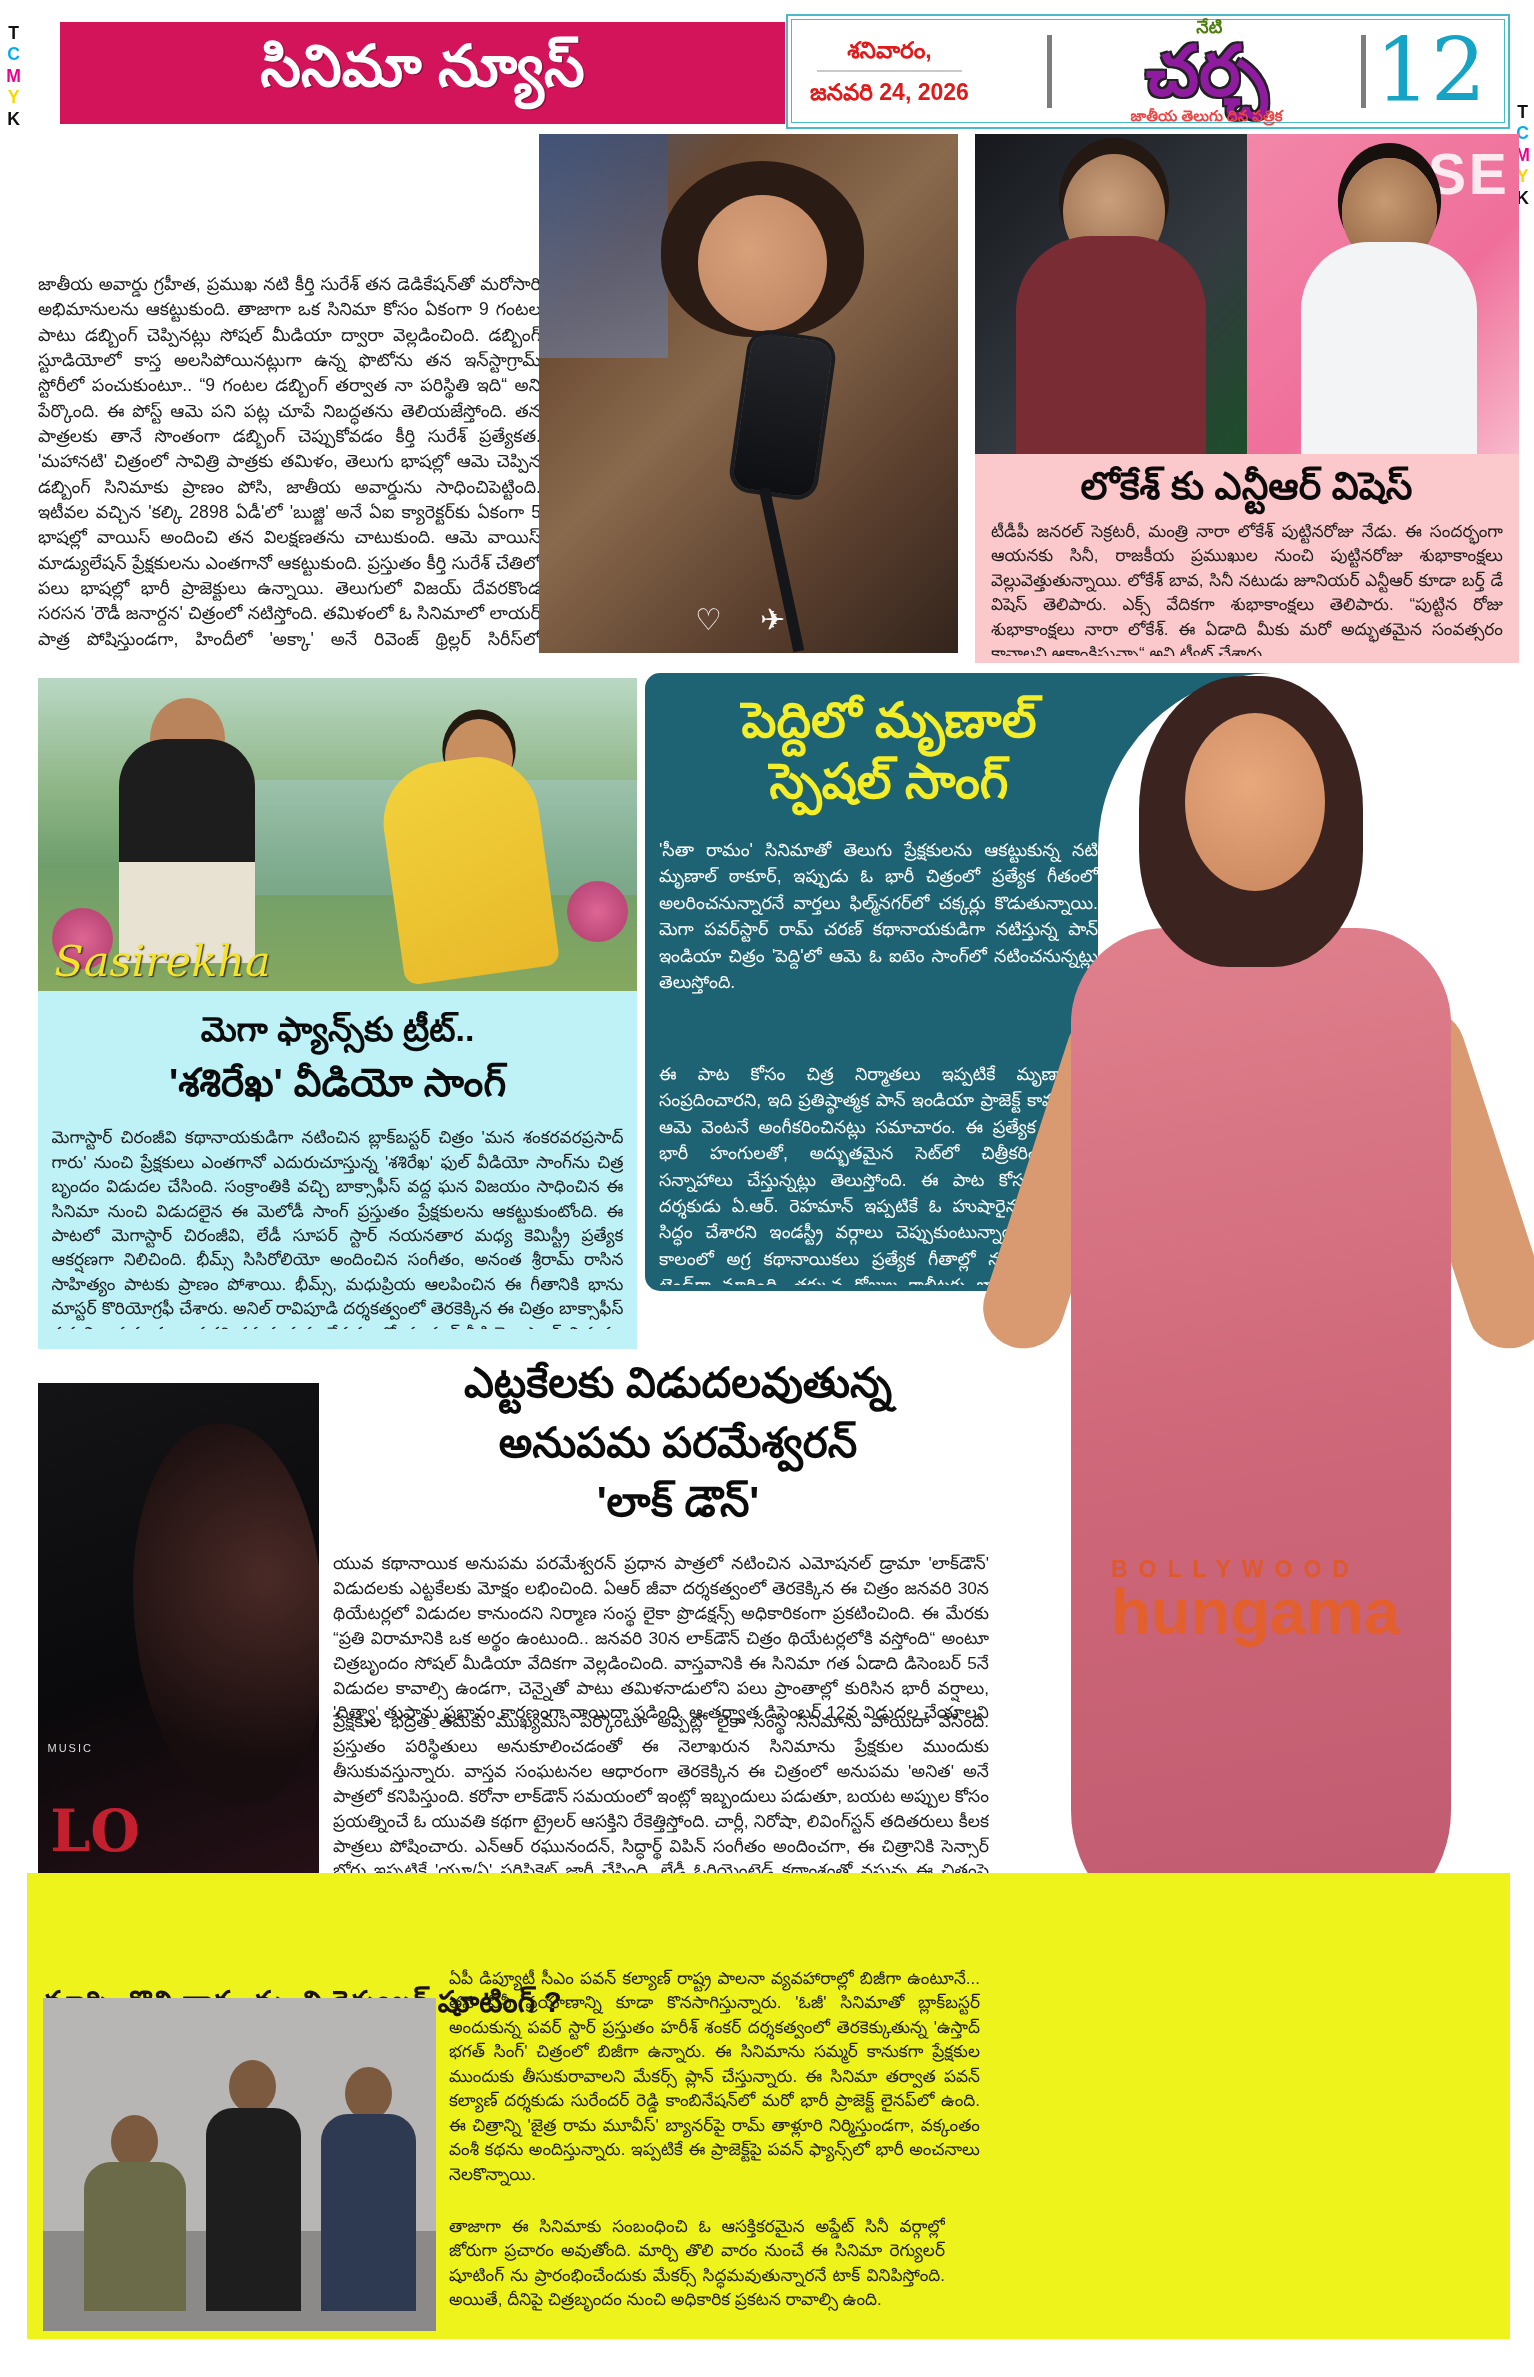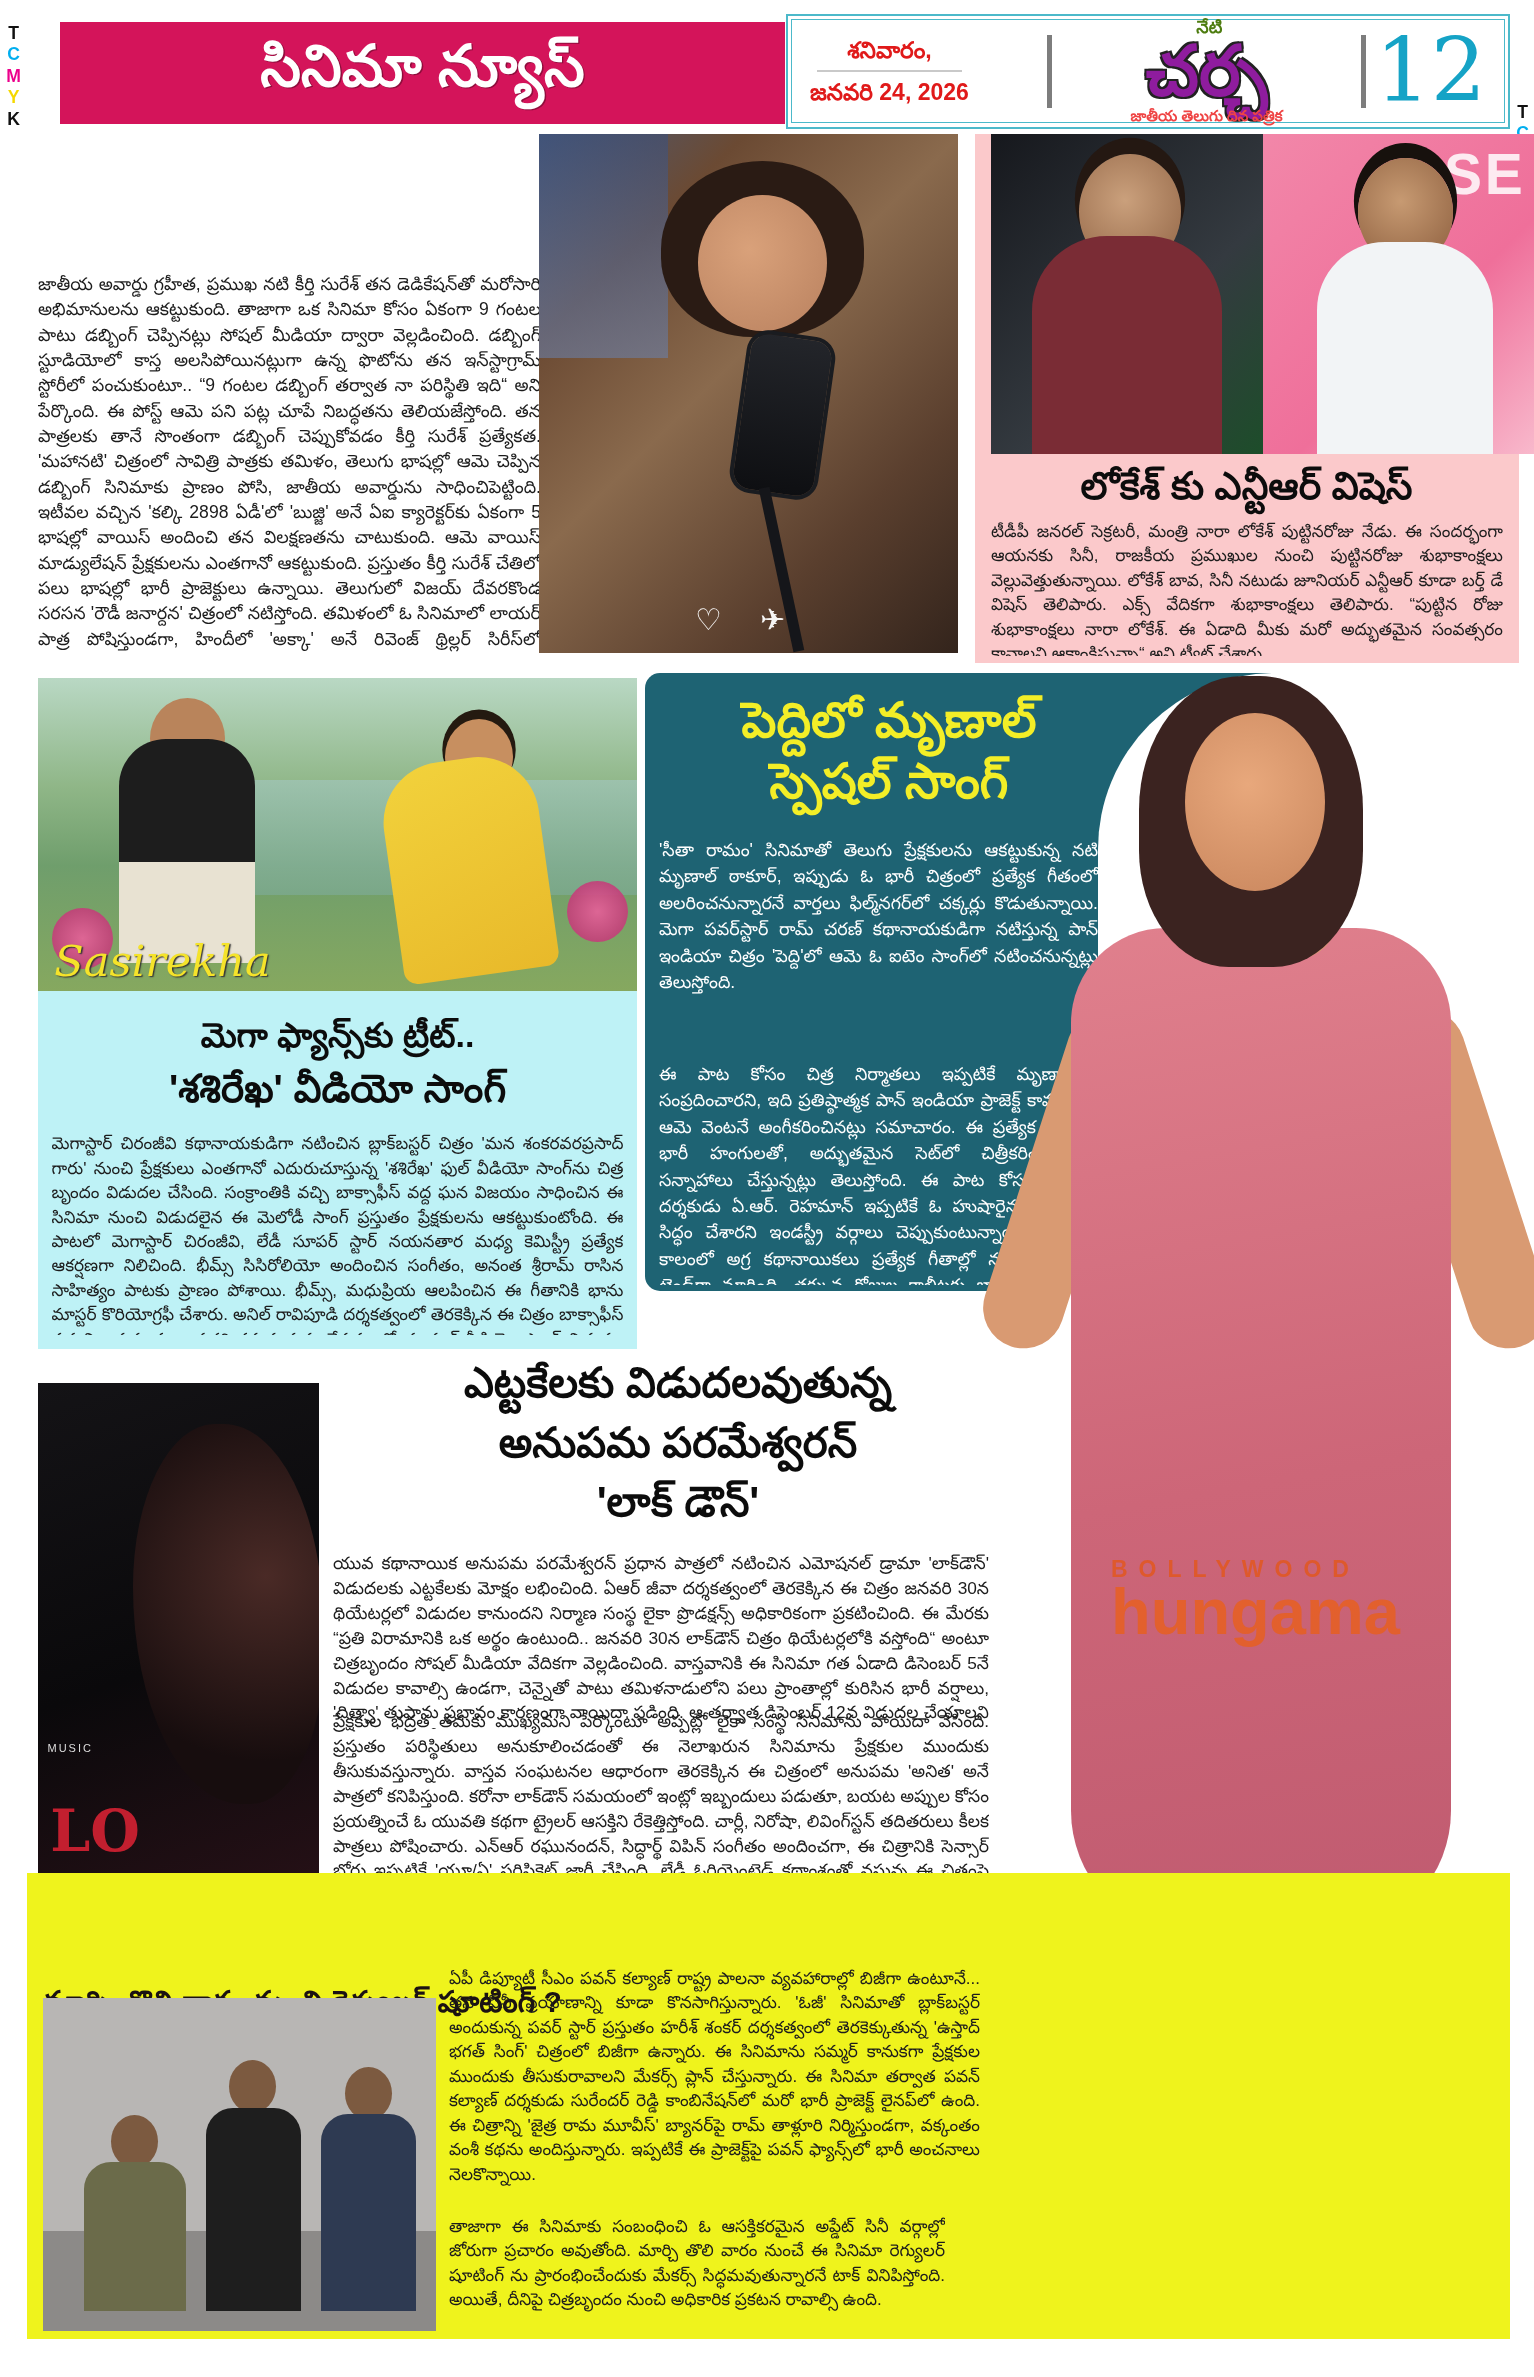--- a/index.html
+++ b/index.html
@@ -36,42 +36,42 @@
   .k-photo{left:539px;top:134px;width:419px;height:519px;
            background:linear-gradient(135deg,#4a5a78 0%,#6b4a33 22%,#8a6a4d 45%,#5a3f2e 75%,#33241c 100%);overflow:hidden;}
   .k-window{left:0;top:0;width:129px;height:224px;background:linear-gradient(#3b4f7a,#6a7fa8);opacity:.6;}
   .k-hair{left:122px;top:27px;width:203px;height:176px;background:#2a1b14;border-radius:50% 50% 45% 45%;}
   .k-face{left:159px;top:61px;width:129px;height:136px;background:radial-gradient(circle at 40% 40%,#d9a17a,#b9815f);border-radius:50%;}
   .k-mic{left:203px;top:203px;width:81px;height:156px;background:linear-gradient(#23252a,#0e0f12);border-radius:17.6px;box-shadow:0 0 0 4.1px #1a1c20;transform:rotate(8deg);}
   .k-micstand{left:237px;top:352px;width:11px;height:167px;background:#15161a;transform:rotate(-12deg);}
   .k-icons{left:156px;top:468px;display:flex;gap:38px;color:#fff;font-size:30px;opacity:.95;}
   
   .l-panel{left:975px;top:134px;width:544px;height:529px;background:#fbc9cb;}
-  .l-photo{left:8px;top:0;width:544px;height:320px;display:flex;position:absolute;overflow:hidden;padding-left:8px;}
+  .l-photo{left:0;top:0;width:544px;height:320px;display:flex;position:absolute;overflow:hidden;}
   .l-left{width:50%;height:100%;background:linear-gradient(135deg,#16181d,#343a40 60%,#1d4d2a 100%);position:relative;}
   .l-right{width:50%;height:100%;background:linear-gradient(135deg,#f287a9,#ef6f9a 60%,#f8b9cc 100%);position:relative;}
   .l-man1{position:absolute;left:41px;top:102px;width:190px;height:224px;background:#7a2c35;border-radius:75px 75px 0 0;}
   .l-head1{position:absolute;left:88px;top:20.3px;width:102px;height:115px;background:radial-gradient(circle at 45% 40%,#caa07c,#8f6243);border-radius:50%;box-shadow:0 -12.2px 0 4.1px #241812;}
   .l-man2{position:absolute;left:54px;top:108px;width:176px;height:217px;background:#f2f4f6;border-radius:68px 68px 0 0;}
   .l-head2{position:absolute;left:95px;top:24.4px;width:95px;height:108px;background:radial-gradient(circle at 45% 40%,#c79a72,#8a5c3c);border-radius:50%;box-shadow:0 -11px 0 4.1px #17110d;}
   .l-backdrop-text{position:absolute;right:9.5px;top:6.8px;color:rgba(255,255,255,.85);font-size:57px;font-weight:bold;letter-spacing:2.7px;}
   .l-headline{left:983px;top:465px;width:527px;font-size:38px;}
   .l-body{left:991px;top:520px;width:512px;height:136px;font-size:17px;}
   
   .s-photo{left:38px;top:678px;width:599px;height:313px;
            background:linear-gradient(#b9d8c4 0%,#8fb687 35%,#6f9e6c 60%,#86a85f 100%);overflow:hidden;}
   .s-water{left:169px;top:102px;width:434px;height:115px;background:linear-gradient(#9fc4b5,#7ca98f);opacity:.8;}
   .s-man{left:81px;top:61px;width:136px;height:224px;background:linear-gradient(#1d1d1d 55%,#e8e2d2 55%);border-radius:47px 47px 0 0;}
   .s-man-head{left:112px;top:20.3px;width:75px;height:81px;background:#b9845b;border-radius:50%;}
   .s-woman{left:352px;top:81px;width:156px;height:217px;background:linear-gradient(160deg,#f2d23c,#e8b92a);border-radius:61px 61px 13.6px 13.6px;transform:rotate(-8deg);}
   .s-woman-head{left:407px;top:41px;width:68px;height:75px;background:#c78f60;border-radius:50%;box-shadow:0 -6.8px 0 2.7px #241a10;}
   .s-flower1,.s-flower2{width:61px;height:61px;border-radius:50%;background:radial-gradient(#e85f9a,#b4306b);opacity:.9;}
   .s-script{left:16.3px;bottom:5.4px;color:#f5e32a;font-size:43px;font-style:italic;font-family:"DejaVu Serif", serif;text-shadow:1.4px 1.4px 1.4px #333;}
   .s-box{left:38px;top:991px;width:599px;height:358px;background:#bef2f6;}
-  .s-h1{padding-top:25px;font-size:34px;}
+  .s-h1{padding-top:19px;font-size:34px;}
   .s-h2{font-size:39px;margin-top:4.1px;}
   .s-body{margin:11px 13.6px 0 13.6px;height:203px;font-size:17px;}
   
   .m-panel{left:645px;top:673px;width:756px;height:618px;background:#1e6373;border-radius:15px;}
   .m-h{color:#f3ee27;font-weight:bold;text-align:center;line-height:1.2;}
   .m-h1{left:652px;top:691px;width:474px;font-size:49px;}
   .m-h2{left:652px;top:752px;width:474px;font-size:49px;}
   .m-body{color:#fff;text-align:justify;font-size:17.6px;line-height:1.5;overflow:hidden;}
   .m-body1{left:659px;top:837px;width:439px;height:224px;}
   .m-body2{left:659px;top:1061px;width:434px;height:224px;}

